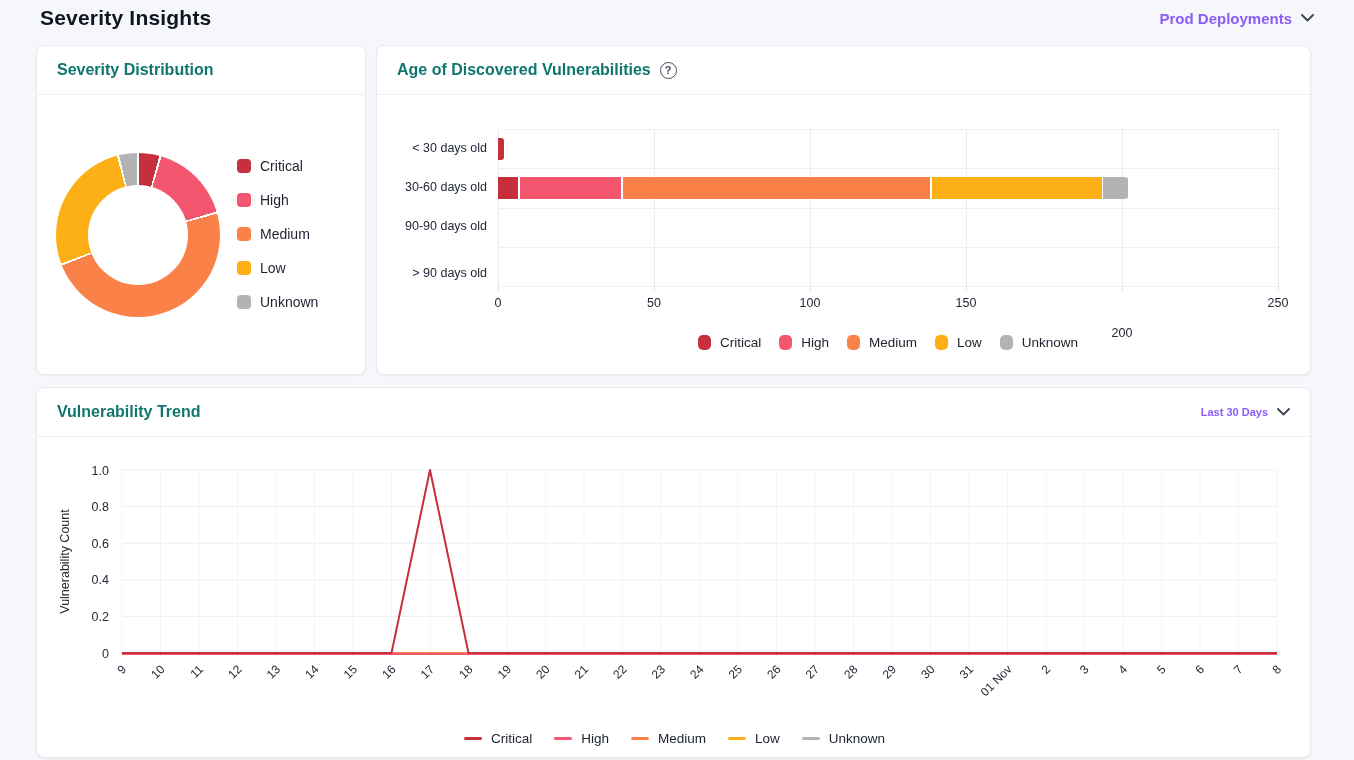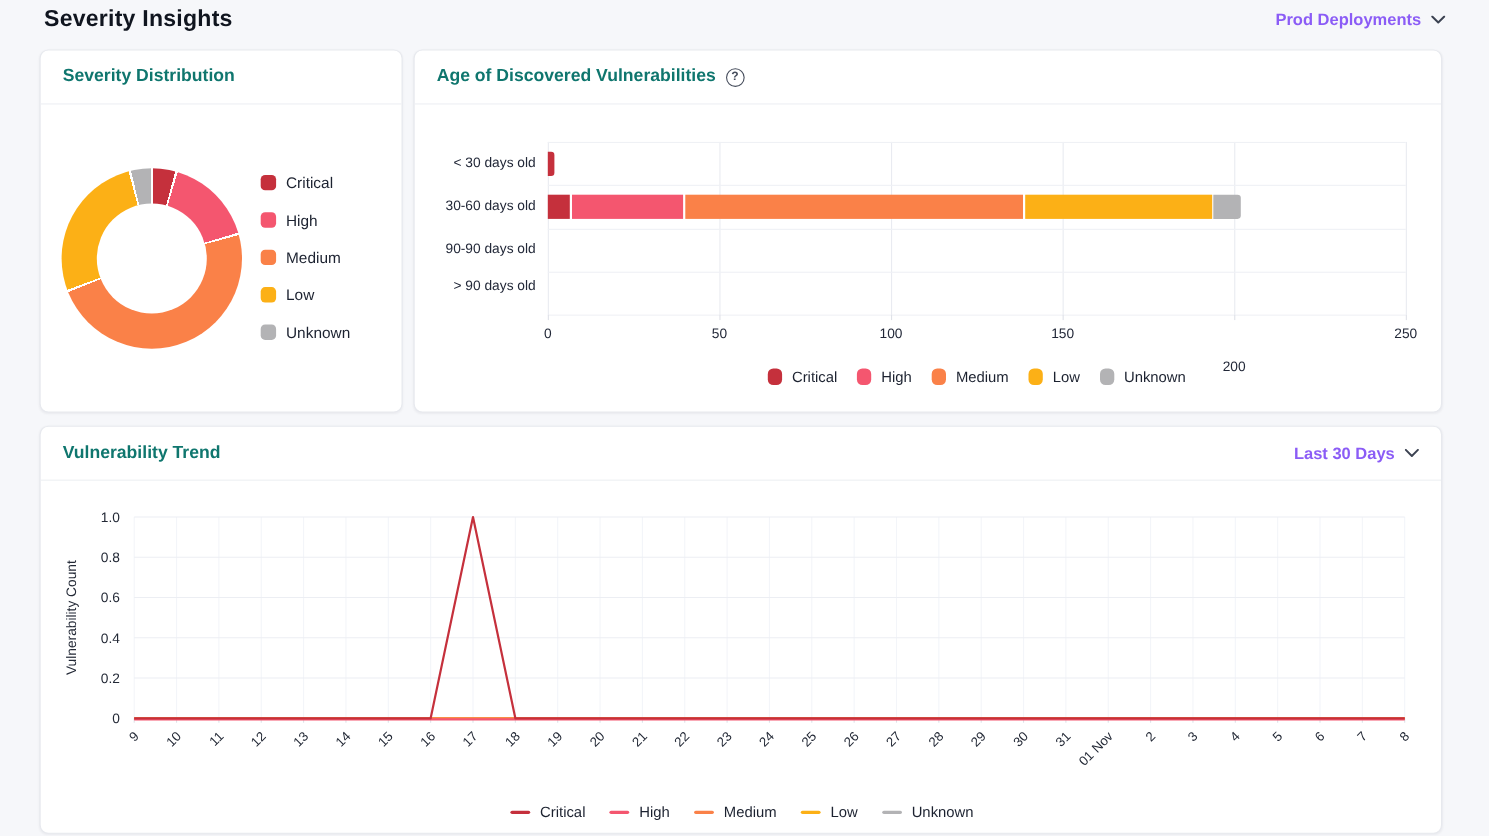--- a/index.html
+++ b/index.html
@@ -122,21 +122,21 @@
     <div class="card-header">
       <div class="title-wrap">
         <div class="card-title">Age of Discovered Vulnerabilities</div>
         <span class="help">?</span>
       </div>
     </div>
     <div class="age-cats" id="age-cats">
         <div class="age-cat" style="top: 11.625px;">&lt; 30 days old</div>
         <div class="age-cat" style="top: 50.875px;">30-60 days old</div>
         <div class="age-cat" style="top: 90.125px;">90-90 days old</div>
-        <div class="age-cat" style="top: 124px;">&gt; 90 days old</div>
+        <div class="age-cat" style="top: 137px;">&gt; 90 days old</div>
       </div>
     <div class="age-area" id="age-area">
       <div class="age-plot" id="age-plot">
           <div class="vgrid" style="left: 0px;"></div>
           <div class="vgrid" style="left: 156px;"></div>
           <div class="vgrid" style="left: 312px;"></div>
           <div class="vgrid" style="left: 468px;"></div>
           <div class="vgrid" style="left: 624px;"></div>
           <div class="vgrid" style="left: 780px;"></div>
           <div class="hgrid" style="top: 0px;"></div>
@@ -190,21 +190,21 @@
         <div class="xtick" style="left: 624px;"></div>
         <div class="age-xlabel" style="left: 624px; margin-top: 30px;">200</div>
         <div class="xtick" style="left: 780px;"></div>
         <div class="age-xlabel" style="left: 780px;">250</div>
       </div>
   </section>
 
   <section class="card" id="card-trend">
     <div class="card-header">
       <div class="card-title">Vulnerability Trend</div>
-      <div class="selector" style="font-size:15px;margin-left:19px;">
+      <div class="selector" style="font-size:11px;margin-left:19px;">
         <span>Last 30 Days</span>
         <svg class="chev" width="13" height="8" viewBox="0 0 13 8">
             <polyline points="1,1 6.5,6.5 12,1" fill="none" stroke="#3c4352" stroke-width="1.8" stroke-linecap="round" stroke-linejoin="round"></polyline>
           </svg>
       </div>
     </div>
     <svg id="trend-svg" viewBox="0 0 1275 305">
         <line x1="85" y1="33" x2="85" y2="216" stroke="#f3f5f9" stroke-width="1"></line>
         <line x1="123.5" y1="33" x2="123.5" y2="216" stroke="#f3f5f9" stroke-width="1"></line>
         <line x1="162" y1="33" x2="162" y2="216" stroke="#f3f5f9" stroke-width="1"></line>

